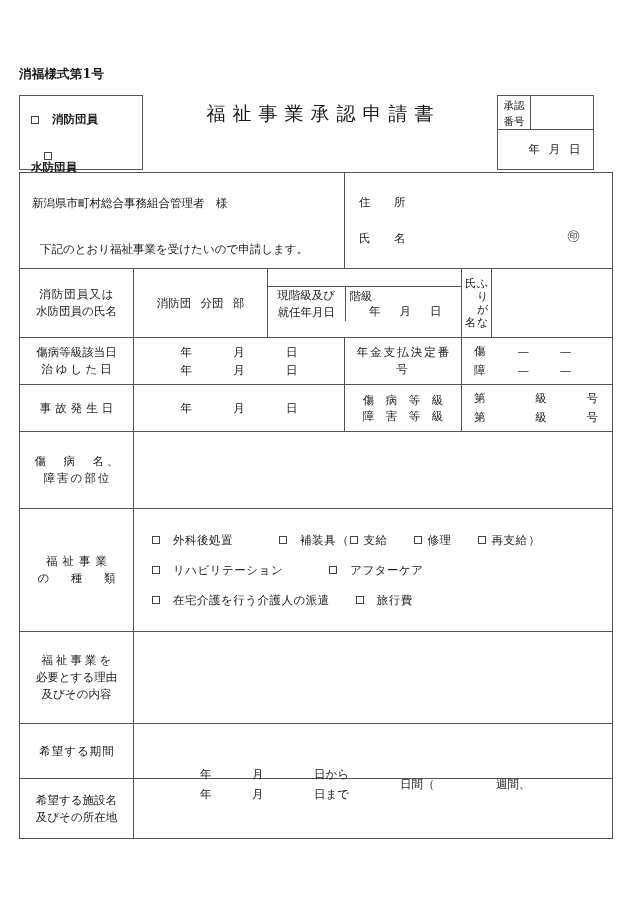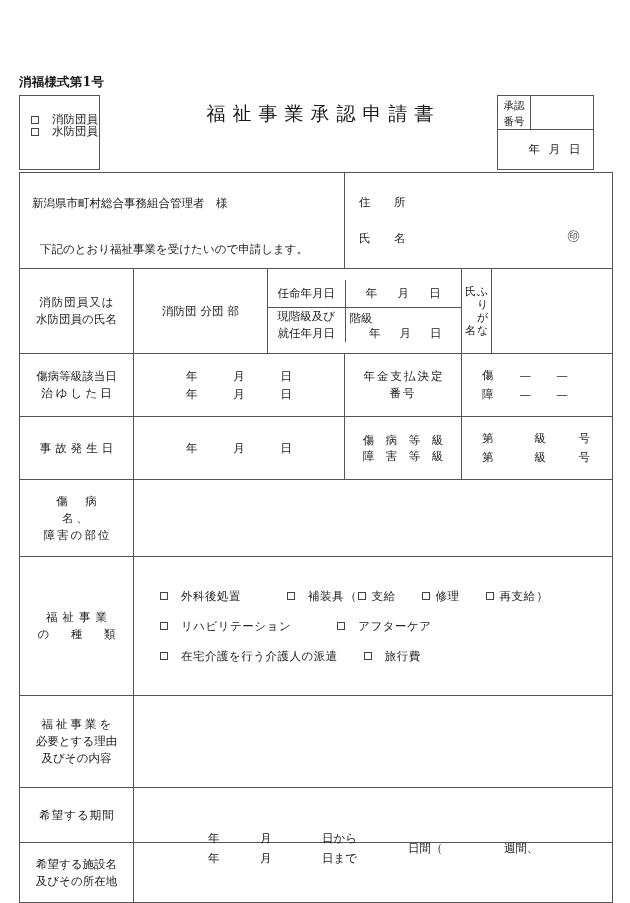--- a/index.html
+++ b/index.html
@@ -19,48 +19,49 @@
     position: absolute;
     left: 0; top: 0;
     width: 630px;
     height: 903px;
   }
 
   
   .form-no {
     position: absolute;
     left: 19px;
-    top: 74px;
+    top: 66px;
     font-size: 12.5px;
     font-weight: bold;
     letter-spacing: 0.2px;
     white-space: nowrap;
     text-align: right;
   }
 
   
   .hdr-box {
     position: absolute;
     left: 19px;
     top: 95px;
-    width: 81px;
+    width: 124px;
     height: 75px;
     border: 1px solid #555;
     box-sizing: border-box;
+    font-weight: bold;
   }
   .hdr-box .cbline {
     position: absolute;
     left: 11px;
     font-size: 11.5px;
     white-space: nowrap;
     display: flex;
     align-items: center;
   }
   .hdr-box .cbline.l1 { top: 16px; }
-  .hdr-box .cbline.l2 { top: 28px; }
+  .hdr-box .cbline.l2 { top: 56px; flex-direction: column; }
   .cbx {
     display: inline-block;
     width: 8px;
     height: 8px;
     border: 1px solid #444;
     box-sizing: border-box;
     margin-right: 13px;
     background: #fff;
     flex: none;
   }
@@ -123,21 +124,21 @@
     position: absolute;
     left: 19px;
     top: 172px;
     width: 593px;
     border-collapse: collapse;
     table-layout: fixed;
     font-size: 11.5px;
   }
   .tbl td {
     border: 1px solid #555;
-    padding: 12px;
+    padding: 4px;
     vertical-align: middle;
     box-sizing: border-box;
   }
   .lbl {
     text-align: center;
     line-height: 17px;
     padding: 2px 4px;
   }
   .sp5 { letter-spacing: 5px; text-indent: 5px; }
   .sp4 { letter-spacing: 4px; text-indent: 4px; }
@@ -369,30 +370,20 @@
       <td>
         <div class="ymd" style="padding:0 14px">
           <span>消防団</span>
           <span>分団</span>
           <span>部</span>
         </div>
       </td>
       <td colspan="2" style="padding:0">
         <table class="inner">
           <tbody>
-                <tr>
-            <td class="x-t x-l lbl" style="width:77px;height:28px">任命年月日</td>
-            <td class="x-t x-r" style="height:28px">
-              <div class="ymd">
-                <span>年</span>
-                <span>月</span>
-                <span>日</span>
-              </div>
-            </td>
-          </tr>
           <tr>
             <td class="x-b x-l lbl" style="width:77px;height:34px">
               <div>現階級及び</div>
               <div>就任年月日</div>
             </td>
             <td class="x-b x-r" style="height:34px">
               <div style="padding:1px 0 0 4px;line-height:15px">
                 <div>階級</div>
                 <div class="r" style="display:flex;justify-content:space-around;padding:0 10px">
                   <span>年</span>

